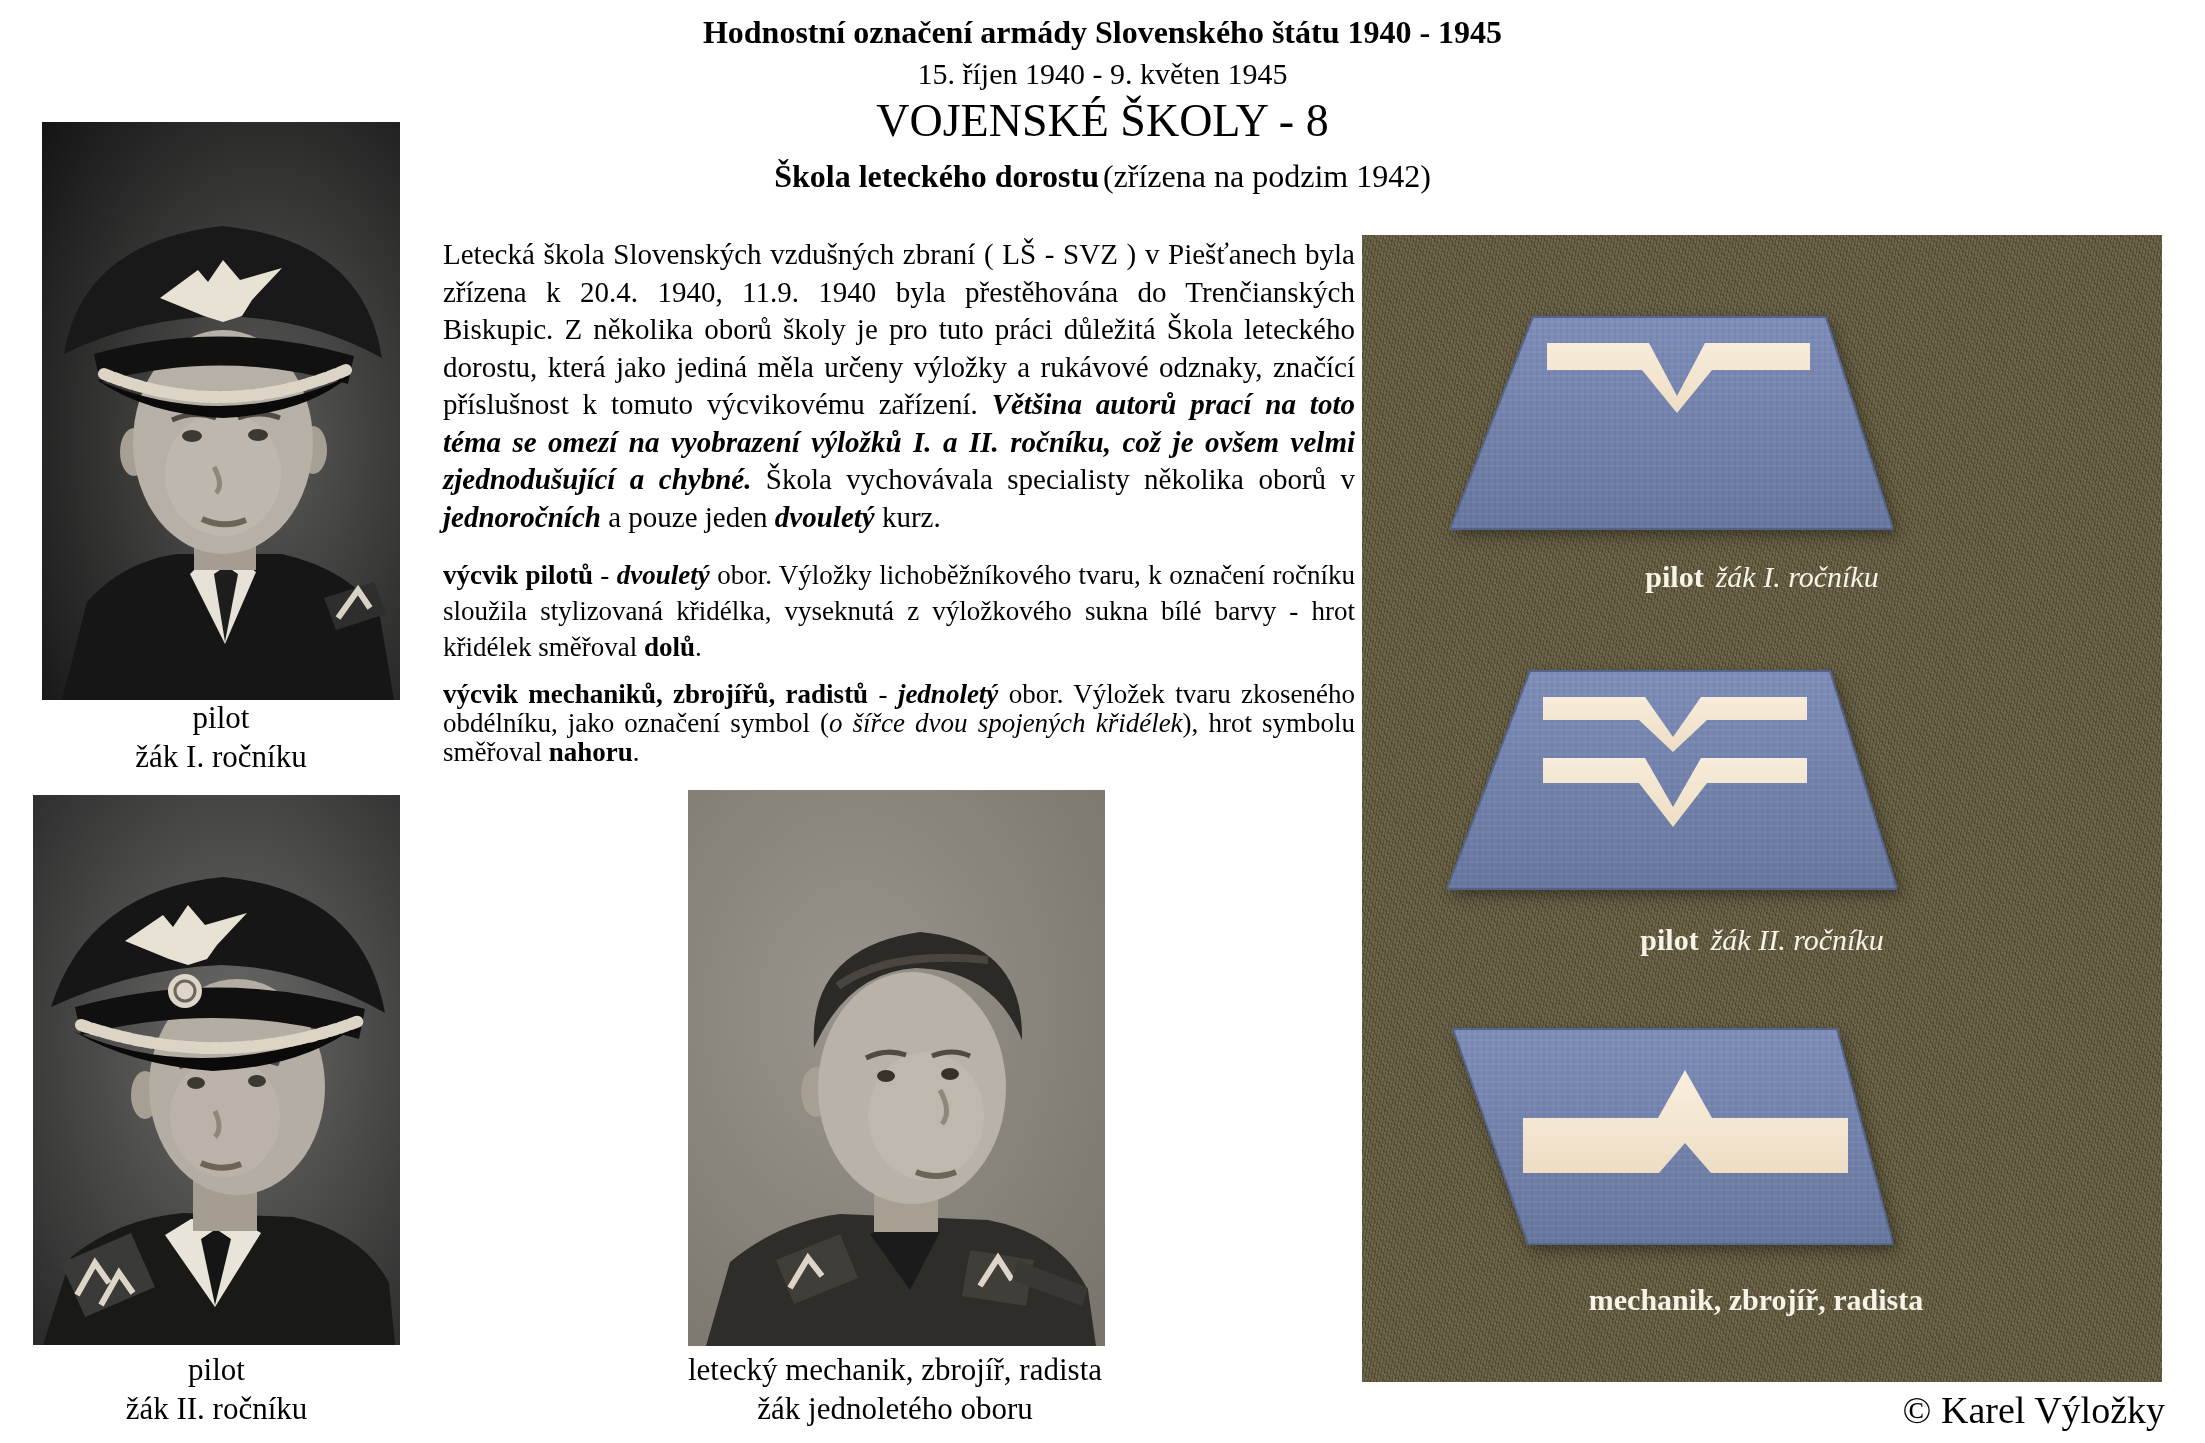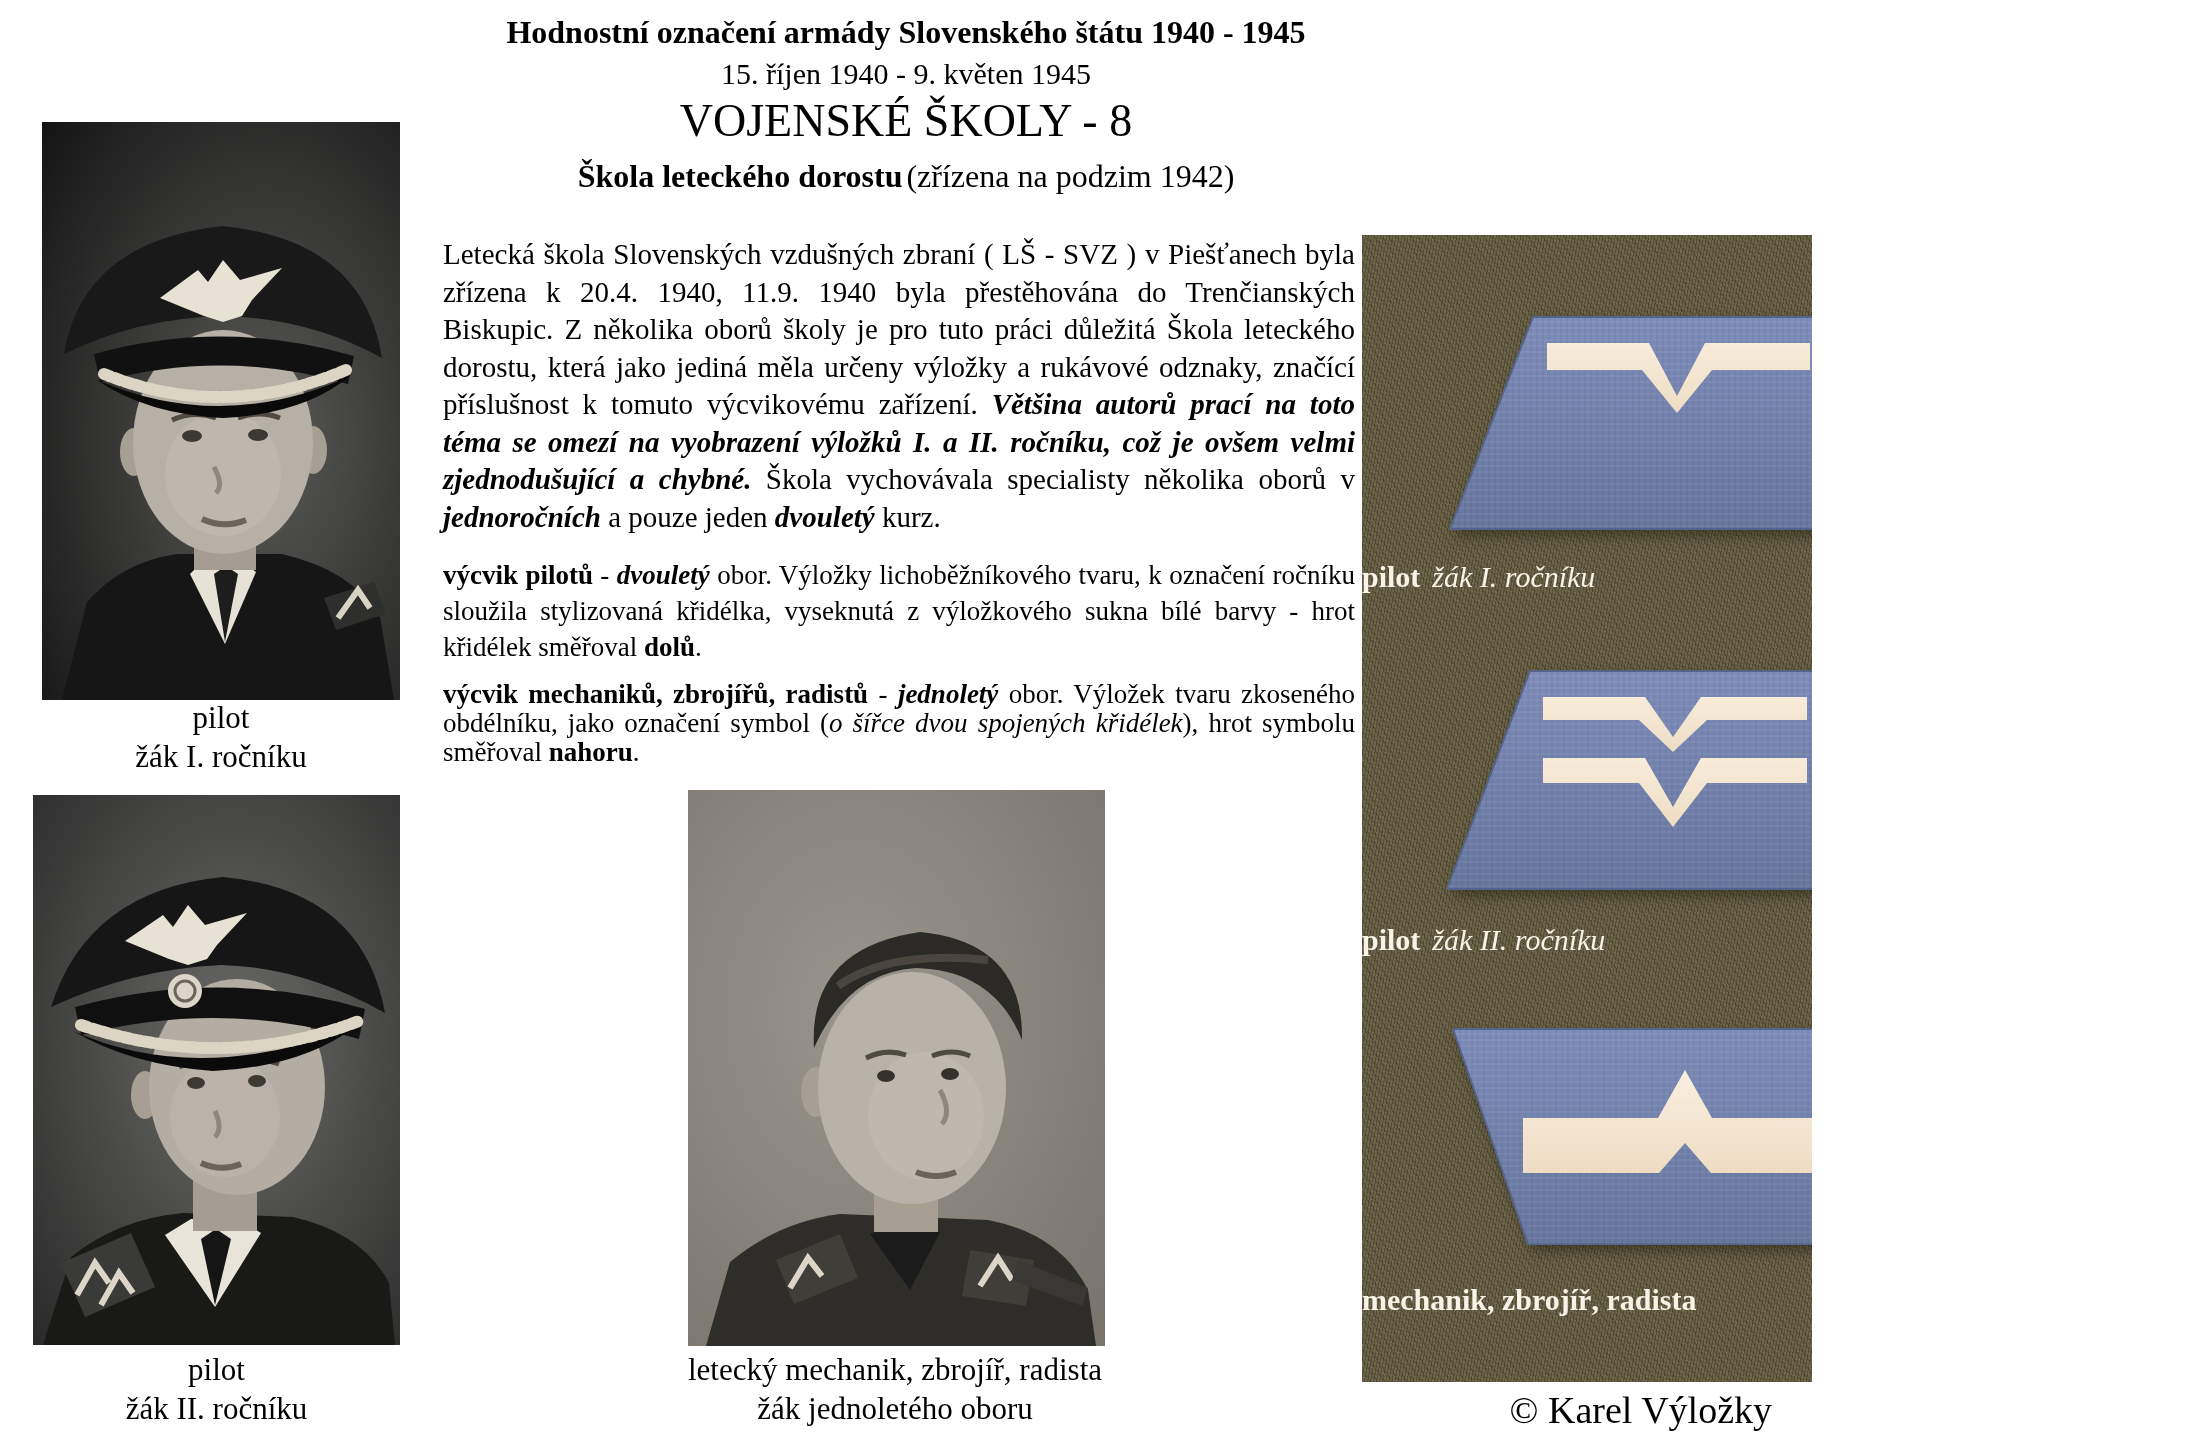--- a/index.html
+++ b/index.html
@@ -1,16 +1,16 @@
 <!DOCTYPE html>
 <html><head>
 <meta charset="utf-8">
 <style>
   html,body{margin:0;padding:0;background:#ffffff;}
-  .page{position:relative;width:1812px;height:1443px;background:#ffffff;overflow:hidden;
+  .page{position:relative;width:2205px;height:1443px;background:#ffffff;overflow:hidden;
         font-family:"Liberation Serif","DejaVu Serif",serif;color:#000;}
 
   
   .hdr-line{position:absolute;left:0;width:100%;text-align:center;white-space:nowrap;}
   .hdr-title{top:14px;font-size:32px;font-weight:bold;}
   .hdr-dates{top:57px;font-size:30px;}
   .hdr-section{top:94px;font-size:46px;}
   .hdr-school{top:158px;font-size:32px;}
   .hdr-school .b{font-weight:bold;}
   .hdr-school .i{margin-left:4px;}
@@ -40,21 +40,21 @@
   .panel{position:absolute;left:1362px;top:235px;width:800px;height:1147px;
          background-color:#6b6347;
          background-image:
            repeating-linear-gradient(100deg, rgba(25,20,8,0.28) 0px, rgba(25,20,8,0.28) 1px, transparent 1px, transparent 3px),
            repeating-linear-gradient(12deg, rgba(255,250,215,0.07) 0px, rgba(255,250,215,0.07) 1px, transparent 1px, transparent 4px),
            repeating-linear-gradient(55deg, rgba(0,0,0,0.12) 0px, rgba(0,0,0,0.12) 2px, transparent 2px, transparent 6px);}
   .patch{position:absolute;filter:drop-shadow(4px 6px 7px rgba(20,18,8,0.45));}
   #patch-1{left:88px;top:78px;width:443px;height:220px;}
   #patch-2{left:85px;top:432px;width:450px;height:226px;}
   #patch-3{left:83px;top:790px;width:448px;height:223px;}
-  .plabel{position:absolute;left:0;width:100%;color:#f7f3e7;font-size:30px;white-space:nowrap;}
+  .plabel{position:absolute;left:0;width:100%;text-align:center;color:#f7f3e7;font-size:30px;white-space:nowrap;}
   #plabel-1{top:325px;}
   #plabel-2{top:688px;}
   #plabel-3{top:1048px;}
   .plabel .b{font-weight:bold;}
   .plabel .i{font-style:italic;margin-left:12px;}
 
   
   .copyright{position:absolute;top:1388px;right:40px;font-size:38px;}
 </style>
 </head>

